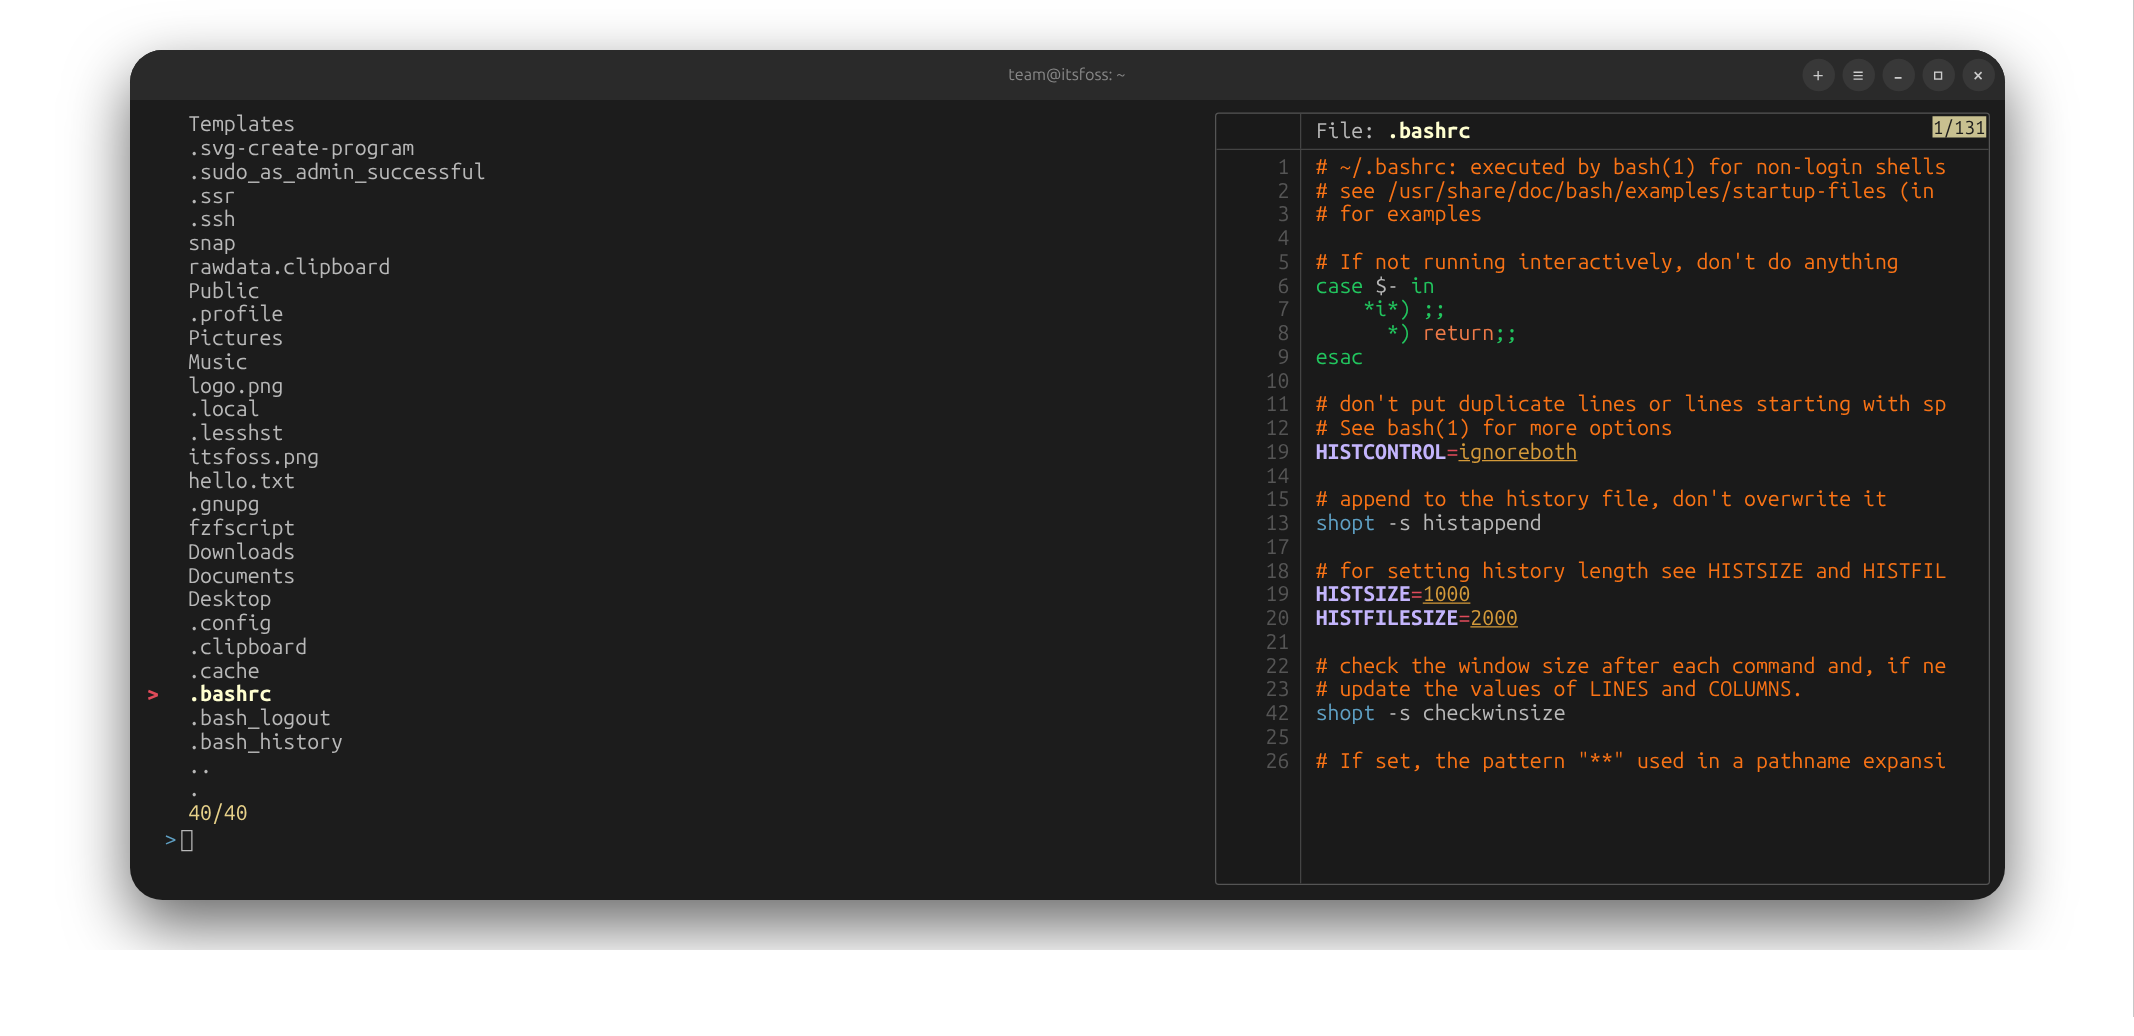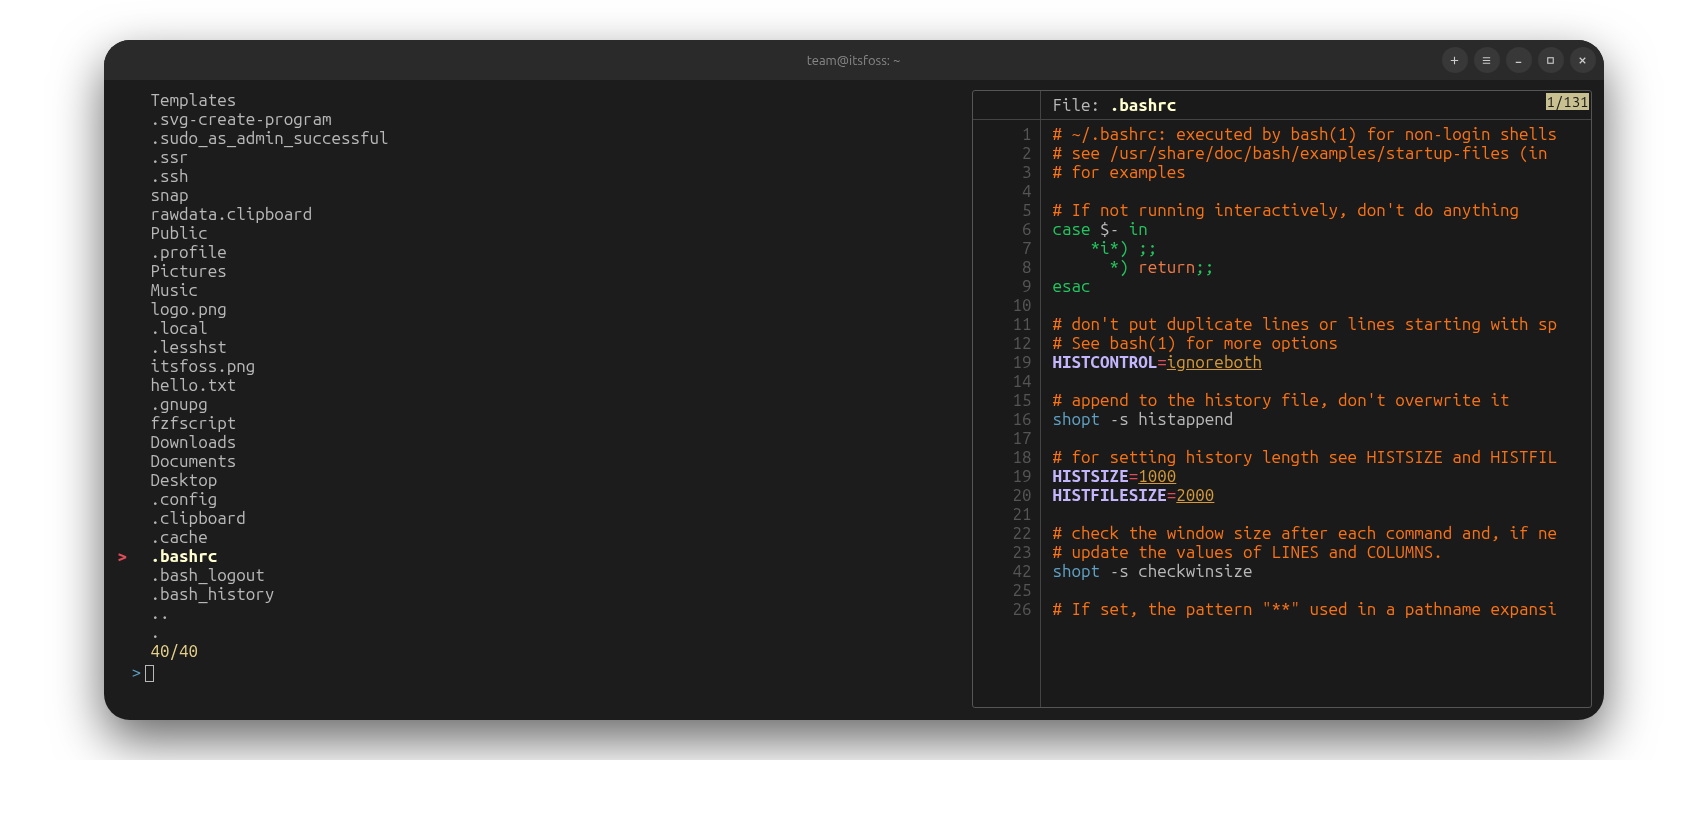--- a/index.html
+++ b/index.html
@@ -231,21 +231,21 @@
             <div>6</div>
             <div>7</div>
             <div>8</div>
             <div>9</div>
             <div>10</div>
             <div>11</div>
             <div>12</div>
             <div>19</div>
             <div>14</div>
             <div>15</div>
-            <div>16</div>
+            <div>13</div>
             <div>17</div>
             <div>18</div>
             <div>19</div>
             <div>20</div>
             <div>21</div>
             <div>22</div>
             <div>23</div>
             <div>42</div>
             <div>25</div>
             <div>26</div>

